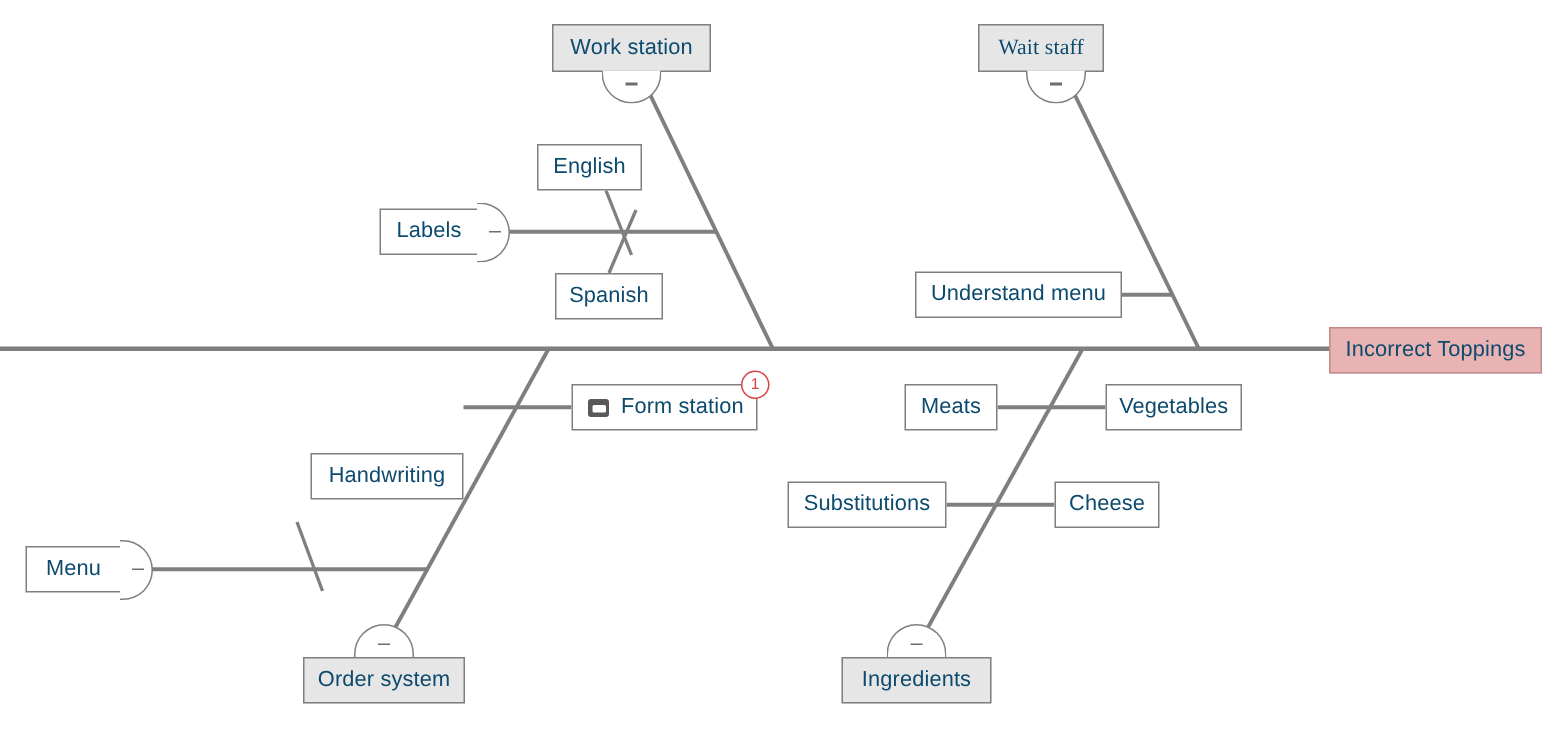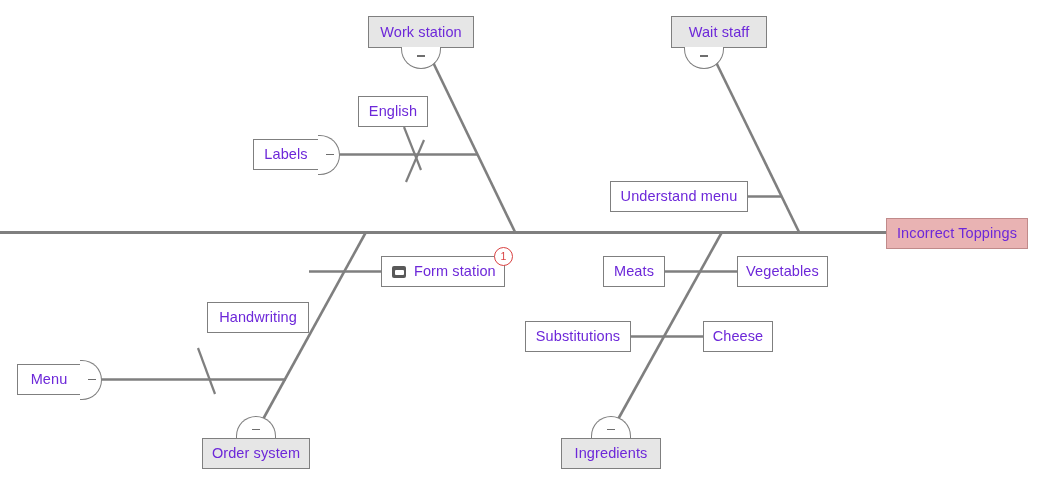--- a/index.html
+++ b/index.html
@@ -22,21 +22,21 @@
     left: 0;
     top: 0;
     width: 1045px;
     height: 486px;
   }
   .node {
     position: absolute;
     box-sizing: border-box;
     border: 1px solid #7f7f7f;
     background: #ffffff;
-    color: #6d28d9;
+    color: #0c4a6e;
     font-size: 14.5px;
     line-height: 1;
     display: flex;
     align-items: center;
     justify-content: center;
     white-space: nowrap;
     letter-spacing: 0.1px;
   }
   .node.filled {
     background: #e6e6e6;
@@ -170,31 +170,34 @@
     <line x1="631" y1="336.5" x2="703" y2="336.5" stroke="#7f7f7f" stroke-width="2.6"></line>
   </svg>
 
   <div class="node filled" style="left:368px; top:16px; width:106px; height:32px;">
     <span class="node-label">Work station</span>
   </div>
   <div class="collapse-arc arc-below" style="left:401px; top:47px;">
     <span class="minus"></span>
   </div>
 
-  <div class="node filled" style="left:671px; top:16px; width:96px; height:32px;">
+  <div class="node filled" style="left:652px; top:16px; width:84px; height:32px;font-family:Liberation Serif, serif;">
     <span class="node-label">Wait staff</span>
   </div>
   <div class="collapse-arc arc-below" style="left:684px; top:47px;">
     <span class="minus"></span>
   </div>
 
   <div class="node" style="left:358px; top:96px; width:70px; height:31px;">
     <span class="node-label">English</span>
   </div>
 
+  <div class="node" style="left:370px; top:182px; width:72px; height:31px;">
+    <span class="node-label">Spanish</span>
+  </div>
 
   <div class="node" style="left:253px; top:139px; width:66px; height:31px;">
     <span class="node-label">Labels</span>
   </div>
   <div class="collapse-arc arc-right" style="left:318px; top:134.5px;">
     <span class="minus"></span>
   </div>
 
   <div class="node" style="left:610px; top:181px; width:138px; height:31px;">
     <span class="node-label">Understand menu</span>

